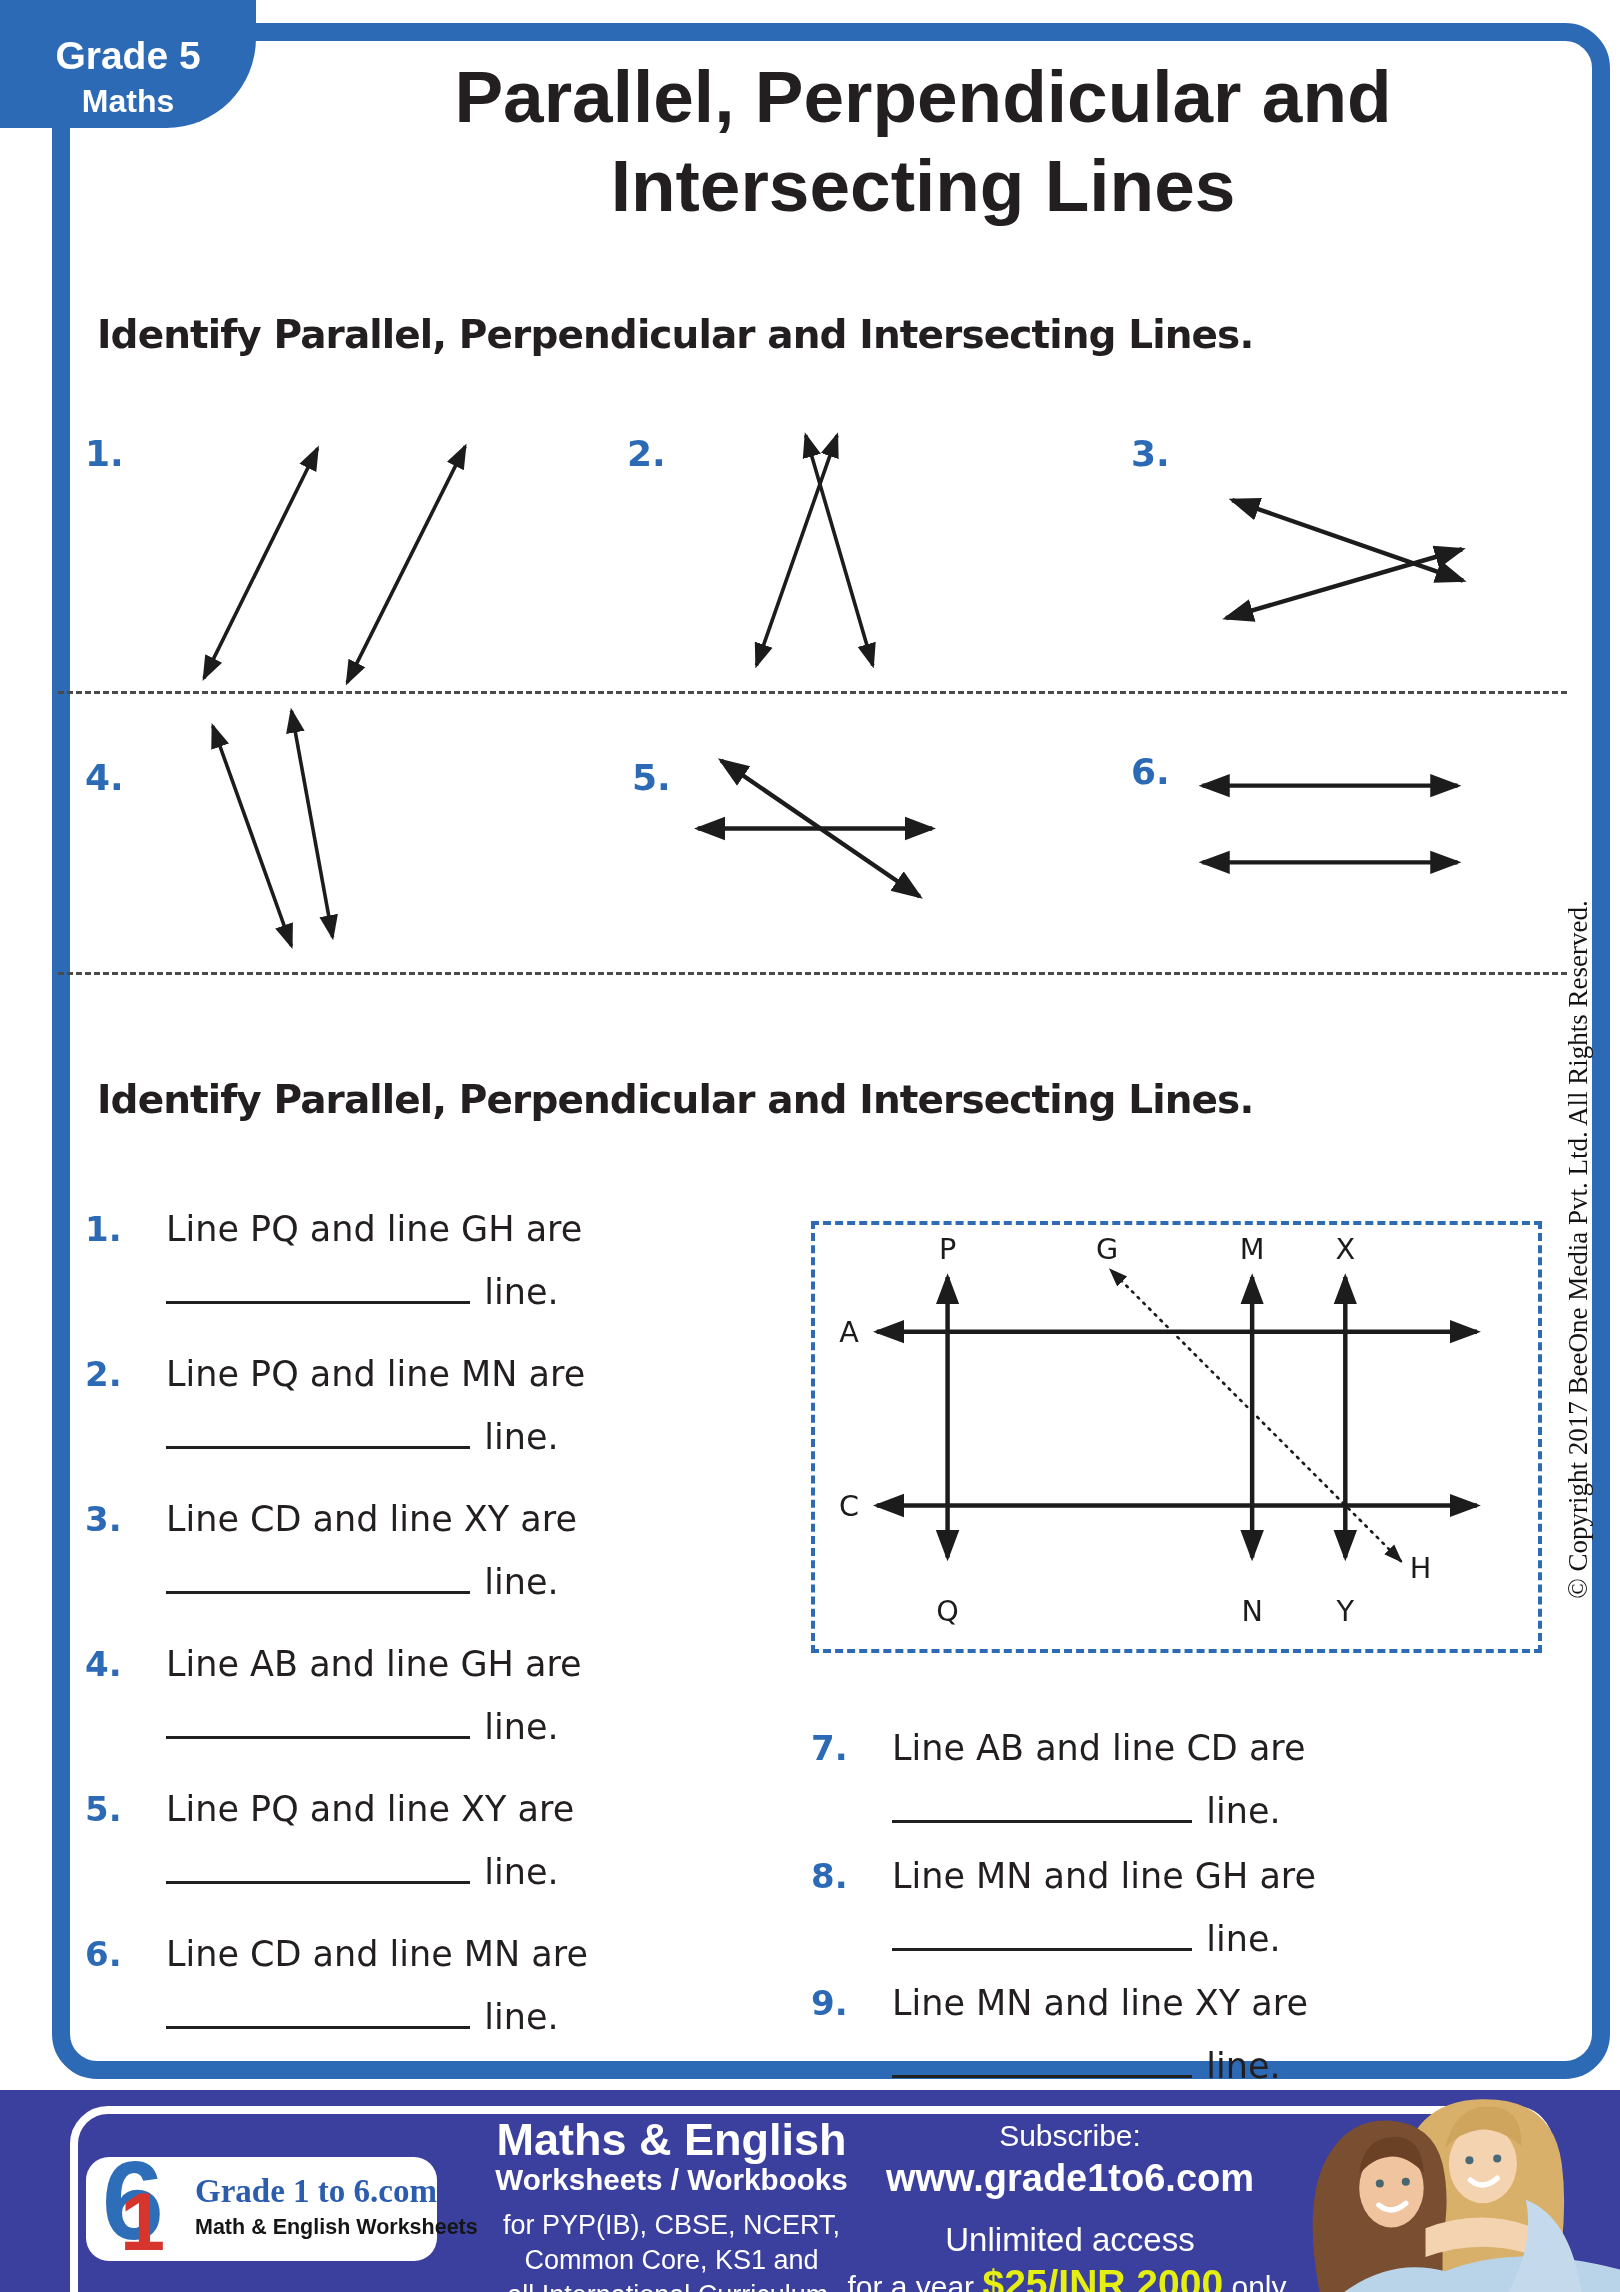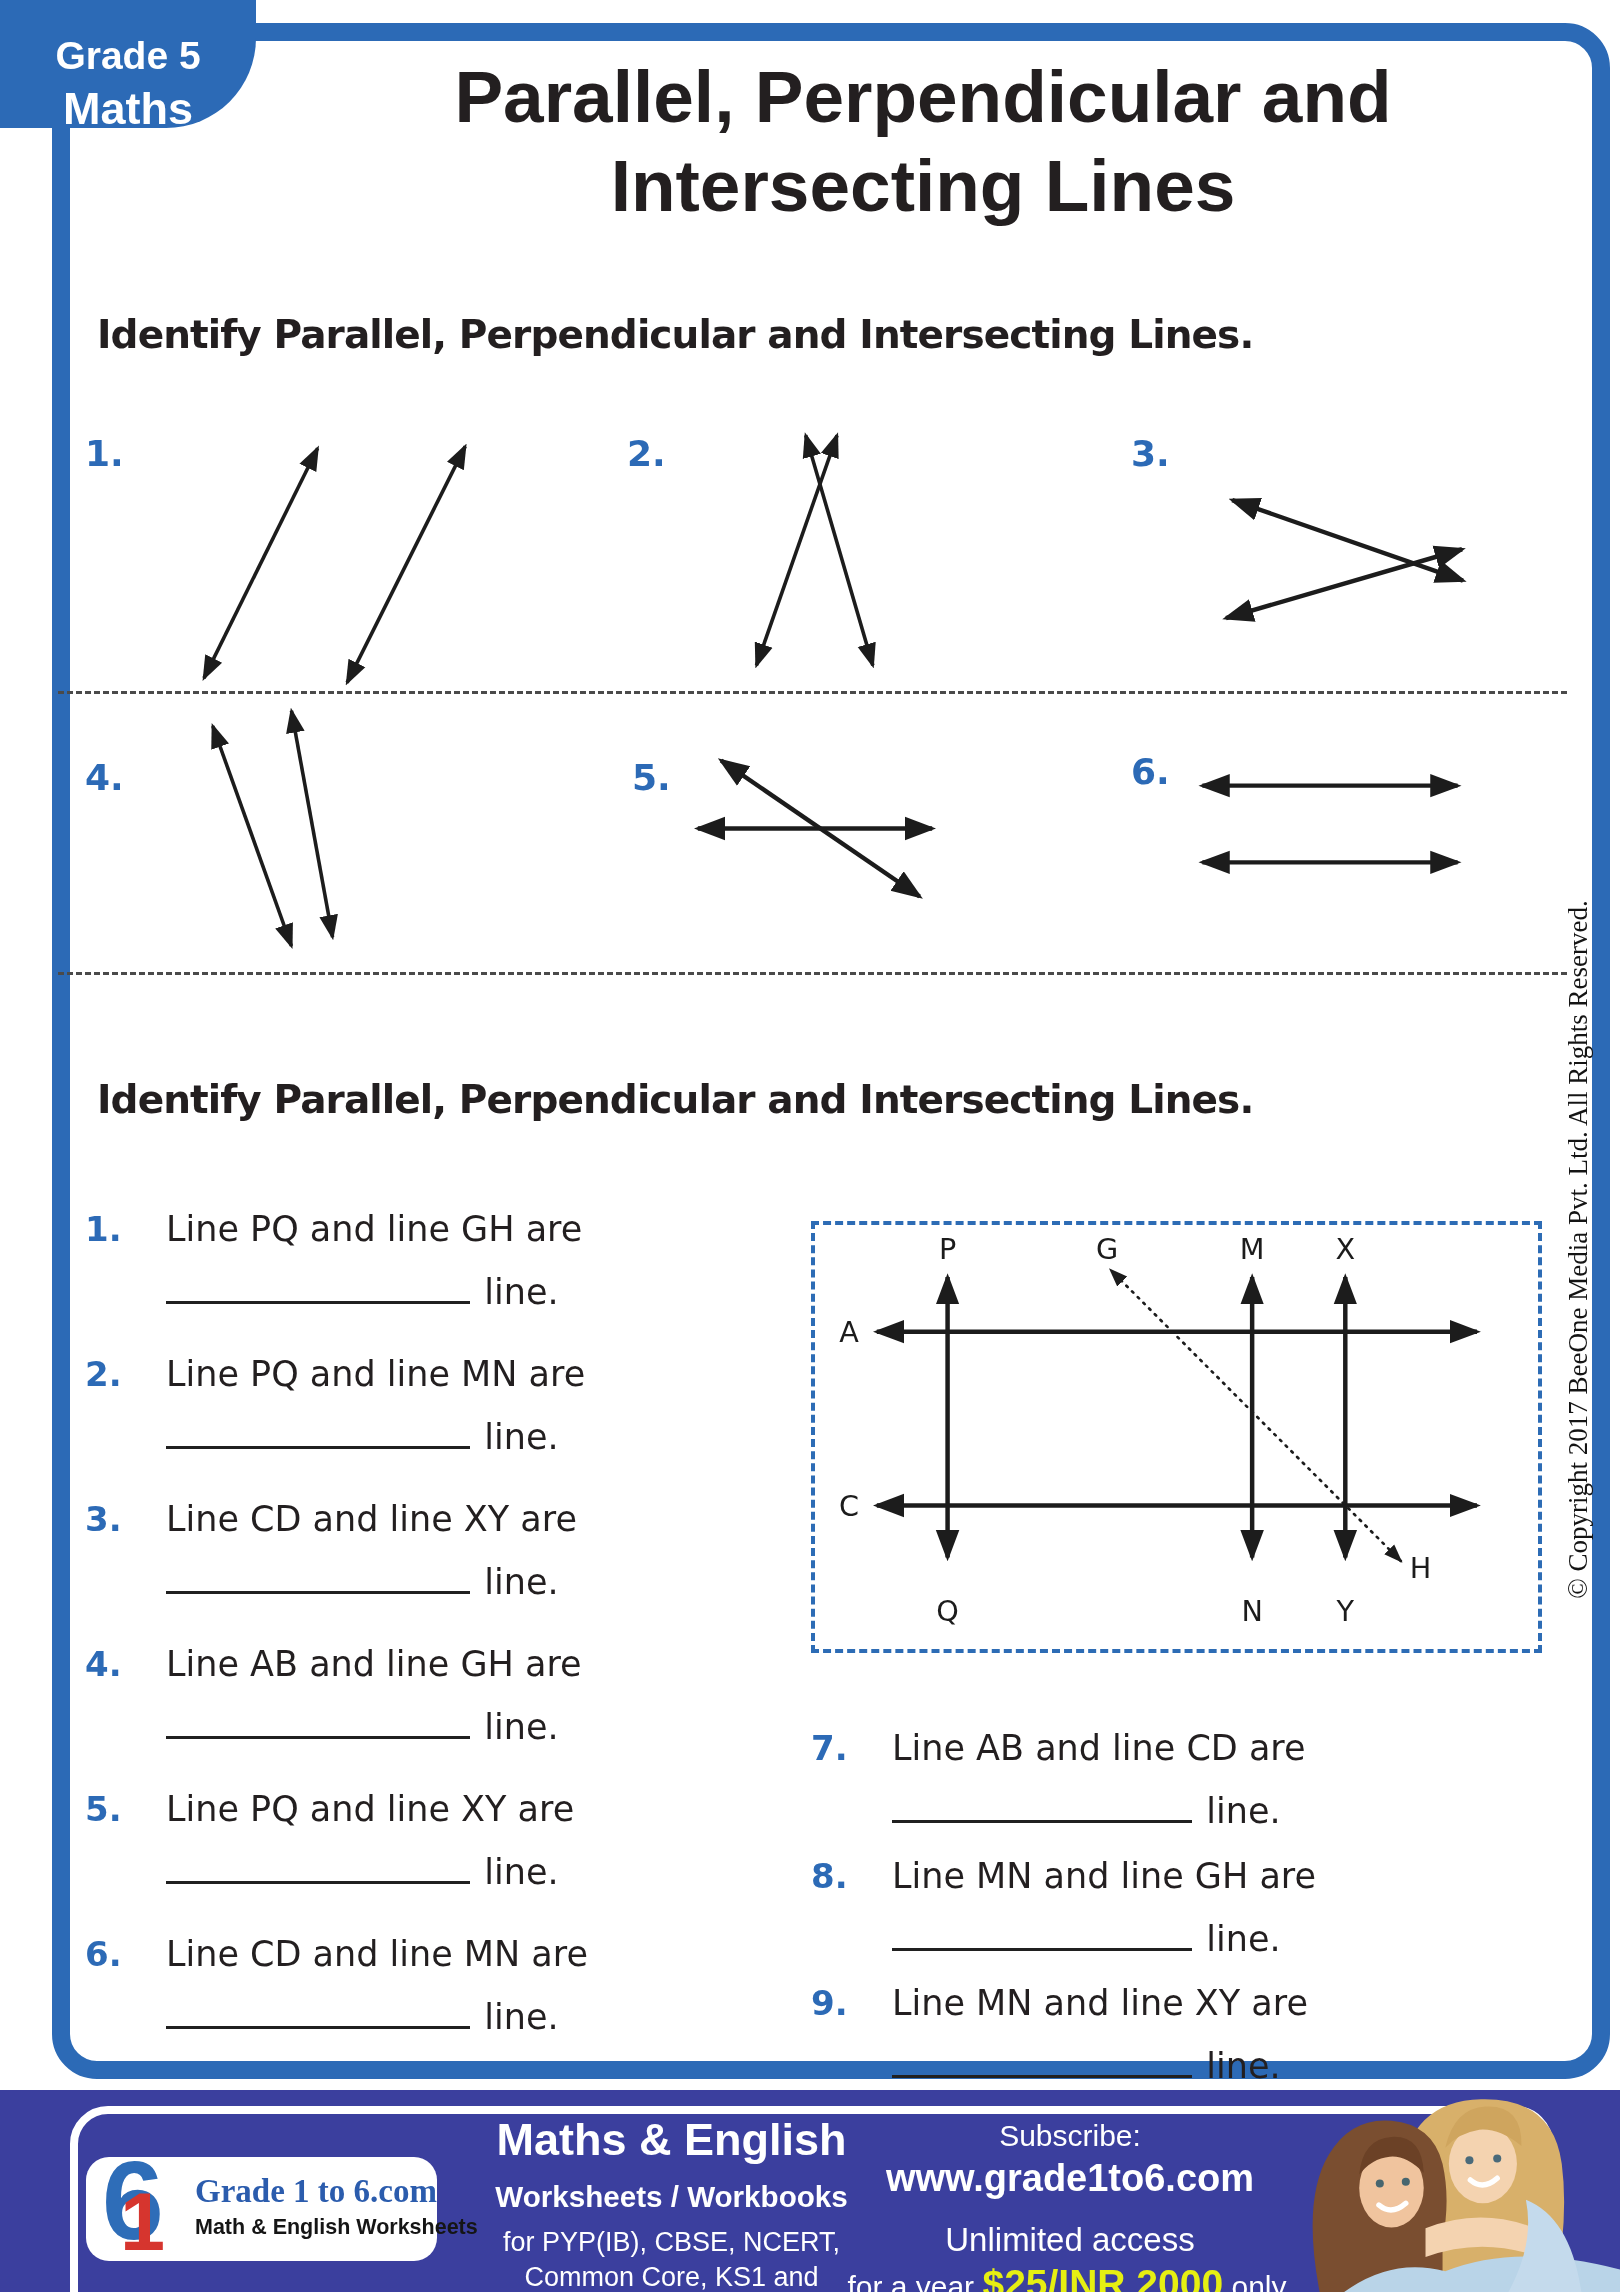--- a/index.html
+++ b/index.html
@@ -18,21 +18,21 @@
   .page-border{
     position:absolute;left:52px;top:23px;width:1522px;height:2020px;
     border:18px solid var(--accent);border-radius:45px;
   }
   .badge{
     position:absolute;left:0;top:0;width:256px;height:128px;
     background:var(--accent);border-radius:0 0 90px 0;
     color:#fff;text-align:center;z-index:3;
   }
   .badge .b1{margin-top:34px;font-family:"Liberation Sans",sans-serif;font-weight:bold;font-size:39px;}
-  .badge .b2{font-family:"Liberation Sans",sans-serif;font-weight:bold;font-size:45px;margin-top:5.4px;}
+  .badge .b2{font-family:"Liberation Sans",sans-serif;font-weight:bold;font-size:32px;margin-top:5.4px;}
   .title{
     position:absolute;left:269px;top:52px;width:1308px;text-align:center;
     font-family:"Liberation Sans",sans-serif;font-weight:bold;font-size:73px;line-height:1.22;
     color:var(--ink);
   }
   .sec-heading{
     position:absolute;left:97px;font-weight:bold;font-size:39px;color:var(--ink);
     letter-spacing:-0.9px;white-space:nowrap;
   }
   #sec1-heading{top:312px;}
@@ -92,21 +92,21 @@
     font-family:"Liberation Sans",sans-serif;font-weight:bold;font-size:81px;color:#d6352e;line-height:1;
   }
   .logo-text{position:absolute;left:109px;top:16px;width:236px;}
   .logo-title{font-family:"Liberation Serif",serif;font-weight:bold;font-size:33px;color:#2b5cad;white-space:nowrap;}
   .logo-sub{font-family:"Liberation Sans",sans-serif;font-weight:bold;font-size:21.5px;color:#151515;margin-top:5.4px;white-space:nowrap;}
   .center-block{
     position:absolute;left:488px;top:2117px;width:367px;text-align:center;color:#fff;z-index:4;
     font-family:"Liberation Sans",sans-serif;
   }
   .center-title{font-size:45px;font-weight:bold;line-height:1.02;}
-  .center-sub{font-size:29.6px;font-weight:bold;margin-top:17px;}
+  .center-sub{font-size:29.6px;font-weight:bold;margin-top:0;}
   .center-desc{font-size:27px;line-height:1.3;margin-top:10.7px;}
   .right-block{
     position:absolute;left:837px;top:2119px;width:466px;text-align:center;color:#fff;z-index:4;
     font-family:"Liberation Sans",sans-serif;
   }
   .subscribe{font-size:30px;}
   .url{font-size:38px;font-weight:bold;margin-top:3.6px;}
   .access{font-size:33px;margin-top:21px;}
   .priceline{font-size:30px;margin-top:3.6px;white-space:nowrap;}
   .priceline .price{color:var(--yellow);font-weight:bold;font-size:39px;}

